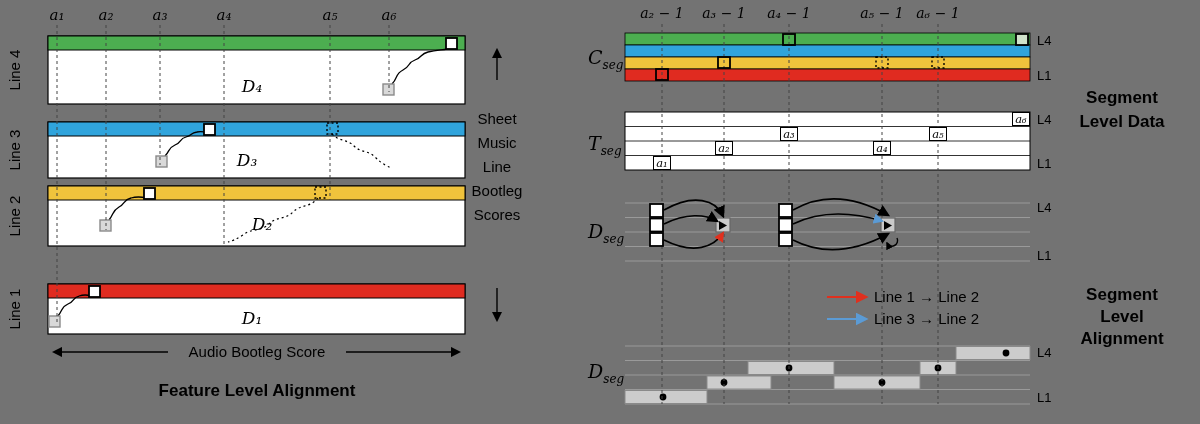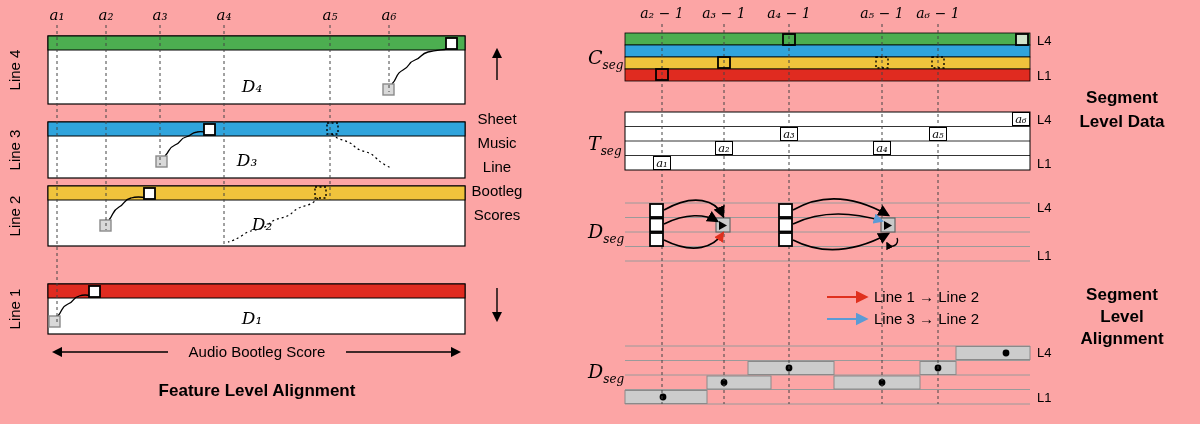--- a/index.html
+++ b/index.html
@@ -1,16 +1,16 @@
 <!DOCTYPE html>
 <html><head>
 <meta charset="utf-8">
 <style>
   html,body{margin:0;padding:0;background:#ffffff;}
-  #figure{width:1200px;height:424px;position:relative;background:#fca5a5;overflow:hidden;}
+  #figure{width:1200px;height:424px;position:relative;background:#737373;overflow:hidden;}
   svg{display:block;}
   text{fill:#000000;}
   .sans{font-family:"Liberation Sans","DejaVu Sans",sans-serif;}
   .math{font-family:"DejaVu Serif","DejaVu Sans",serif;font-style:italic;}
   .bold{font-weight:bold;}
   .sub{font-size:12px;font-style:italic;}
   .guide{stroke:#444444;stroke-width:1;stroke-dasharray:3 3;fill:none;}
   .boxline{stroke:#000000;stroke-width:1.2;fill:#ffffff;}
   .stafffaint{stroke:#9a9a9a;stroke-width:1;}
   .sq-black{fill:#ffffff;stroke:#000000;stroke-width:1.8;}

